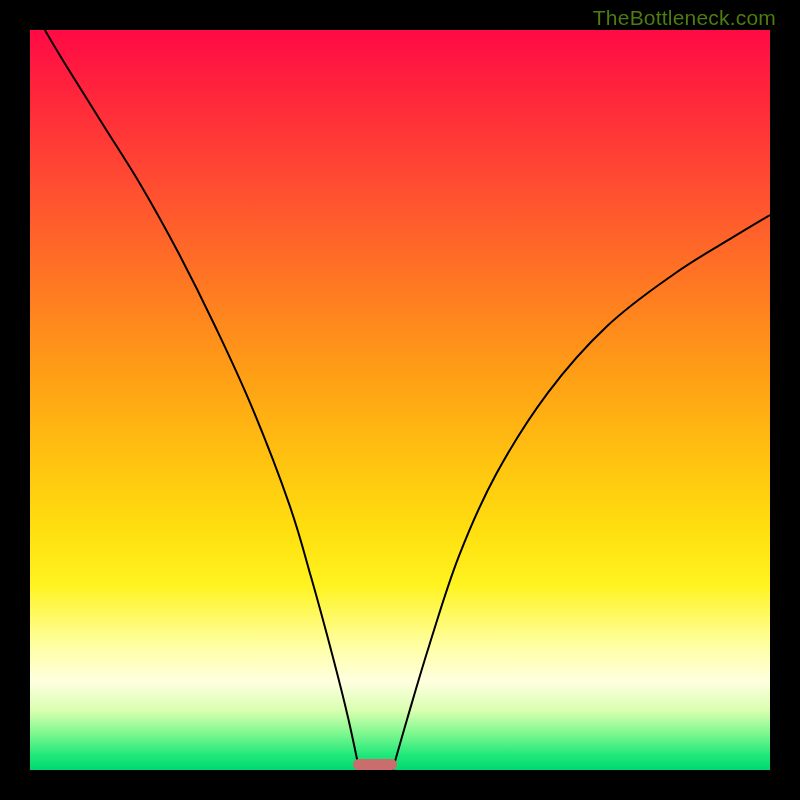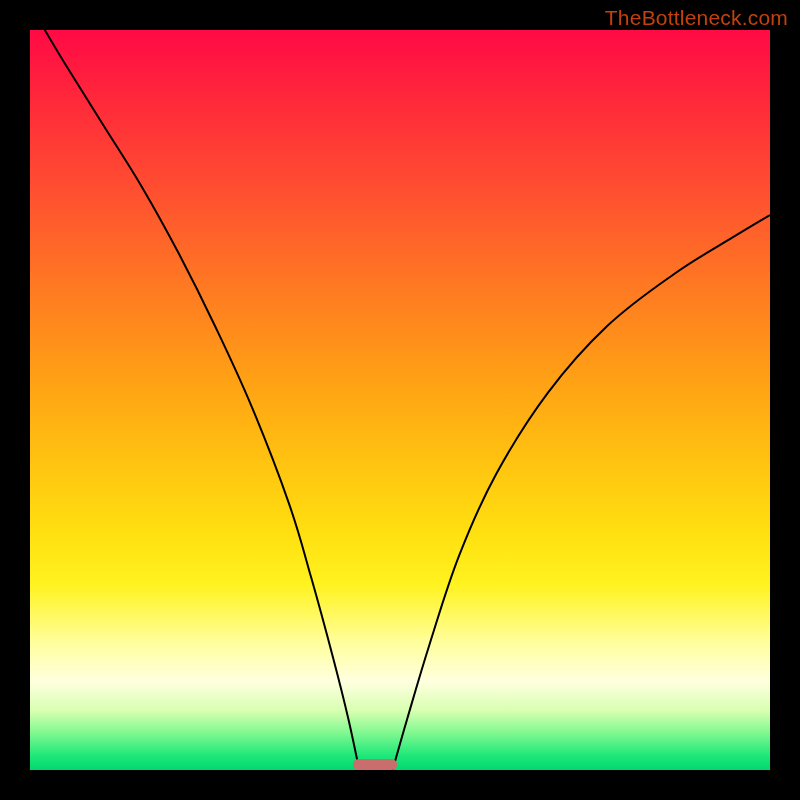--- a/index.html
+++ b/index.html
@@ -52,22 +52,22 @@
     stroke-width: 2;
   }
   .marker {
     position: absolute;
     background: #c96d6d;
     border-radius: 6px;
   }
   .watermark {
     position: absolute;
     top: 6px;
-    right: 12px;
-    color: #c2410c;
+    right: 24px;
+    color: #4d7c0f;
     font-size: 21px;
     font-weight: 500;
     letter-spacing: 0.2px;
     user-select: none;
   }
 </style>
 </head>
 <body>
 
 <div class="frame">

